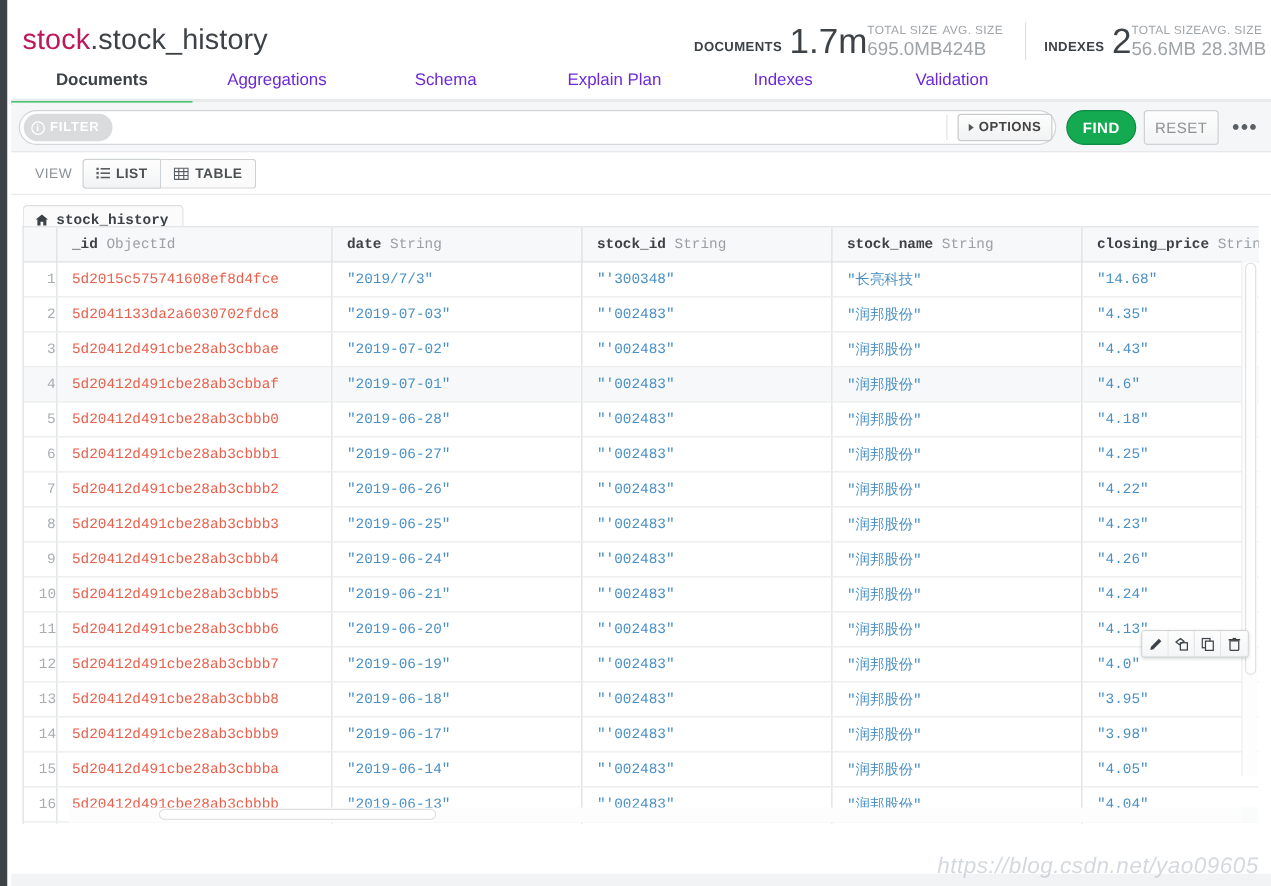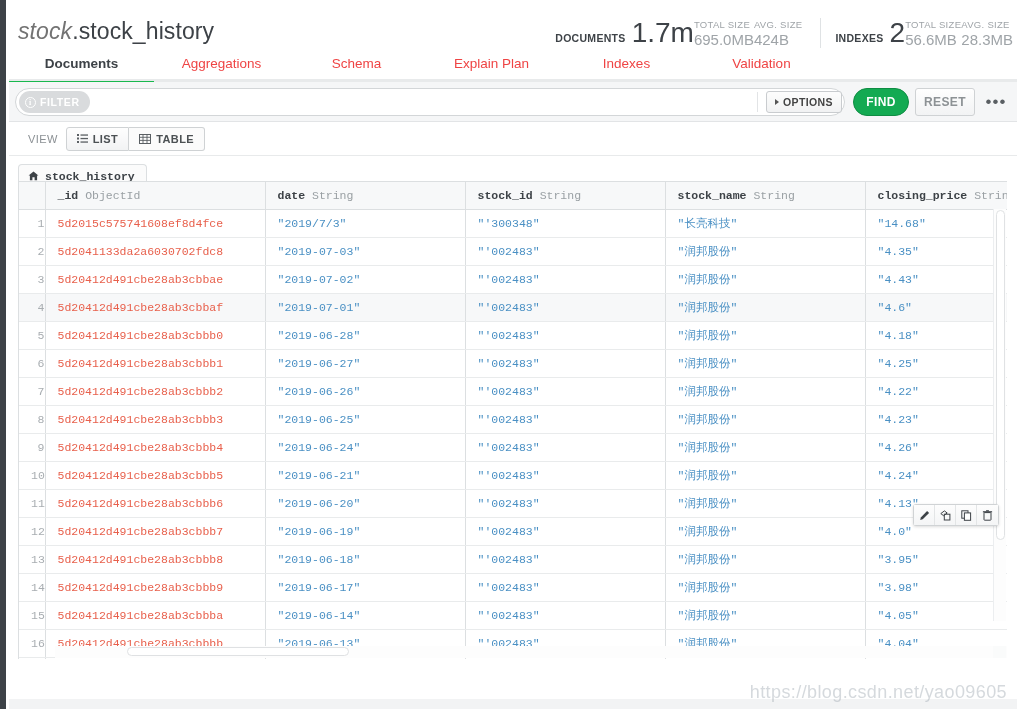--- a/index.html
+++ b/index.html
@@ -39,21 +39,21 @@
     position: relative;
     height: 48px;
     padding: 12px 0 0 0;
   }
   .ns-title {
     position: absolute; left: 9px; top: 18px;
     font-size: 23px;
     color: #3d4247;
     letter-spacing: 0.1px;
   }
-  .ns-db { color: #737373; font-style: italic; }
+  .ns-db { color: #be185d; }
   .ns-dot { color: #3d4247; }
   .ns-coll { color: #3d4247; }
 
   .stats {
     position: absolute; right: 4px; top: 12px;
     display: flex; align-items: flex-end;
     height: 36px;
   }
   .stat-group { display: flex; align-items: flex-end; }
   .stat-label {
@@ -92,21 +92,21 @@
     position: relative;
     height: 34px;
     border-bottom: 3px solid #e8eaeb;
     display: flex;
     align-items: center;
   }
   .tab {
     height: 34px;
     display: flex; align-items: center; justify-content: center;
     font-size: 13.5px;
-    color: #ef4444;
+    color: #6d28d9;
     cursor: pointer;
     position: relative;
   }
   .tab.active { color: #3d4247; font-weight: bold; }
   .tab.active::after {
     content: "";
     position: absolute; left: 0; right: 0; bottom: -3px;
     height: 3px; background: #18b84e;
   }
   .tab-documents { width: 145px; }
@@ -194,21 +194,21 @@
     letter-spacing: 0.4px;
     display: flex; align-items: center; justify-content: center;
     cursor: pointer;
   }
   .btn-reset {
     height: 28px; min-width: 60px;
     margin-left: 6px;
     background: linear-gradient(#fefefe,#f2f3f4);
     border: 1px solid #cfd2d4;
     border-radius: 3px;
-    color: #8d9295; font-size: 12px; font-weight: bold;
+    color: #8d9295; font-size: 12px; font-weight: normal;
     letter-spacing: 0.4px;
     display: flex; align-items: center; justify-content: center;
     cursor: pointer;
   }
   .btn-more {
     height: 28px; width: 30px; margin-left: 6px;
     display: flex; align-items: center; justify-content: center;
     color: #5a5f63; font-size: 17px; letter-spacing: 1px;
     cursor: pointer;
     background: transparent; border: none;
@@ -455,20 +455,21 @@
   .watermark {
     position: absolute;
     right: 10px; bottom: 6px;
     font-size: 18px;
     color: rgba(150,160,170,0.40);
     letter-spacing: 0.4px;
     z-index: 40;
     font-family: "Liberation Sans", sans-serif;
     white-space: nowrap;
     pointer-events: none;
+    font-style: italic;
   }
 </style>
 </head>
 <body>
 
 <div class="app">
 
   <div class="left-rail"></div>
   <div class="left-rail-2"></div>
 

